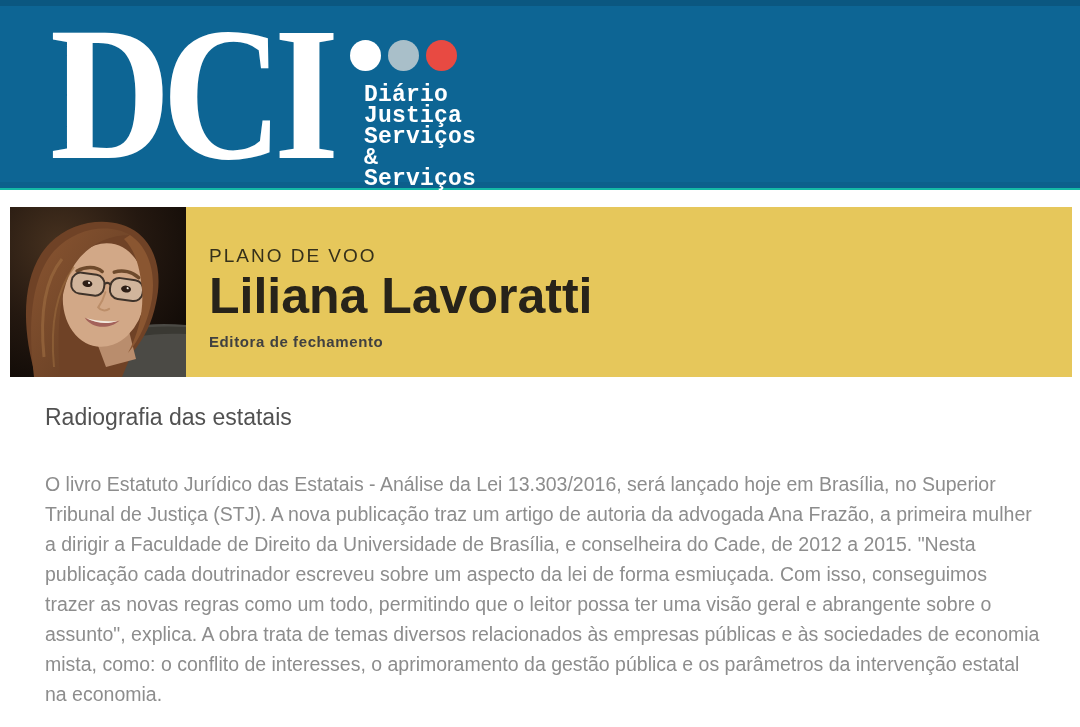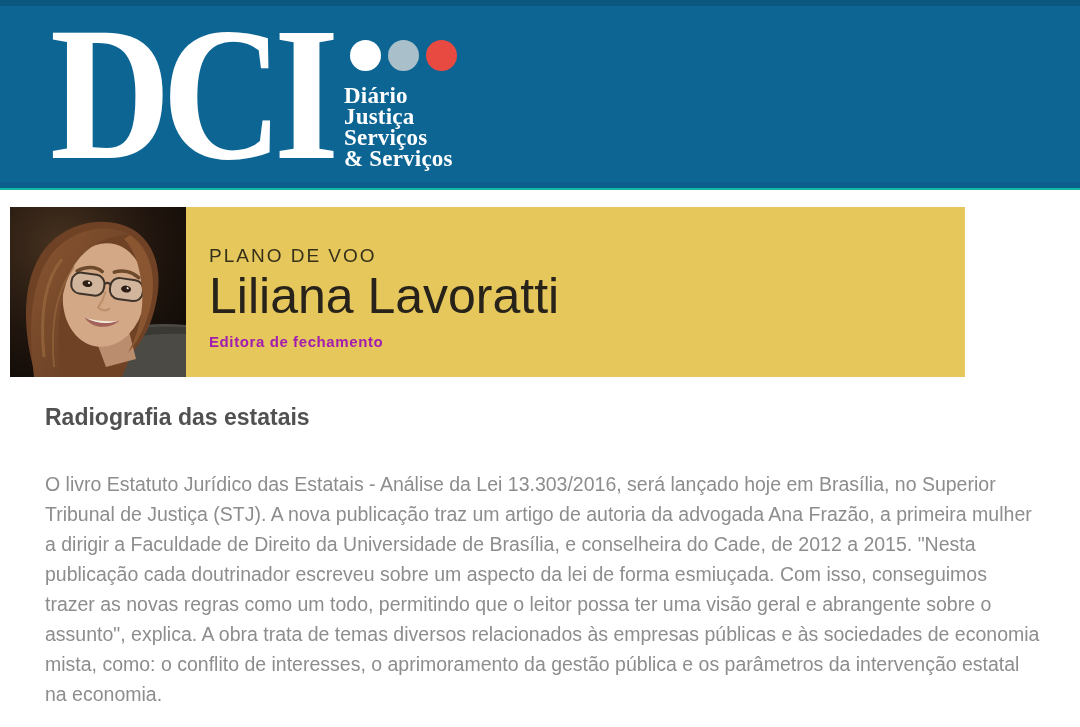--- a/index.html
+++ b/index.html
@@ -31,67 +31,67 @@
     transform: scaleX(0.88);
     transform-origin: 0 0;
     white-space: nowrap;
   }
   .logo-dots { position: absolute; left: 350px; top: 40px; display: flex; gap: 7px; }
   .dot { width: 31px; height: 31px; border-radius: 50%; }
   .dot-white { background: #ffffff; }
   .dot-gray  { background: #a9bfc9; }
   .dot-red   { background: #e84a42; }
   .logo-tagline {
-    position: absolute; left: 344px; top: 85px;
+    position: absolute; left: 364px; top: 85px;
     color: #ffffff;
-    font-family: Liberation Serif, serif;
+    font-family: Liberation Mono, monospace;
     font-weight: bold;
     font-size: 23px; line-height: 21px;
     letter-spacing: 0.2px;
   }
 
   
   .feature-row {
     position: absolute; left: 10px; top: 207px;
-    width: 955px; height: 170px;
+    width: 1062px; height: 170px;
     display: flex;
   }
   .portrait { width: 176px; height: 170px; flex: none; background: #15100b; }
   .portrait svg { display: block; }
   .author-banner {
     flex: 1; height: 170px;
     background: #e6c75b;
     padding: 39px 0 0 23px;
   }
   .kicker {
     font-size: 19px; line-height: 20px;
     letter-spacing: 2px;
     color: #35301a;
   }
   .author-name {
     margin: 5px 0 0;
     font-size: 50px; line-height: 50px;
-    font-weight: 400;
+    font-weight: 700;
     color: #27231a;
     letter-spacing: 0;
   }
   .author-role {
     margin-top: 12px;
     font-size: 15px;
     font-weight: bold;
     letter-spacing: 0.6px;
-    color: #a21caf;
+    color: #404040;
   }
 
   
   .article { position: absolute; left: 45px; top: 403px; width: 1000px; }
   .article-title {
     margin: 0;
     font-size: 23px; line-height: 28px;
-    font-weight: bold;
+    font-weight: normal;
     color: #515151;
   }
   .article-body {
     margin: 38px 0 0;
     width: 995px;
     font-size: 19.5px; line-height: 30px;
     color: #8d8d8d;
   }
 </style>
 </head>

